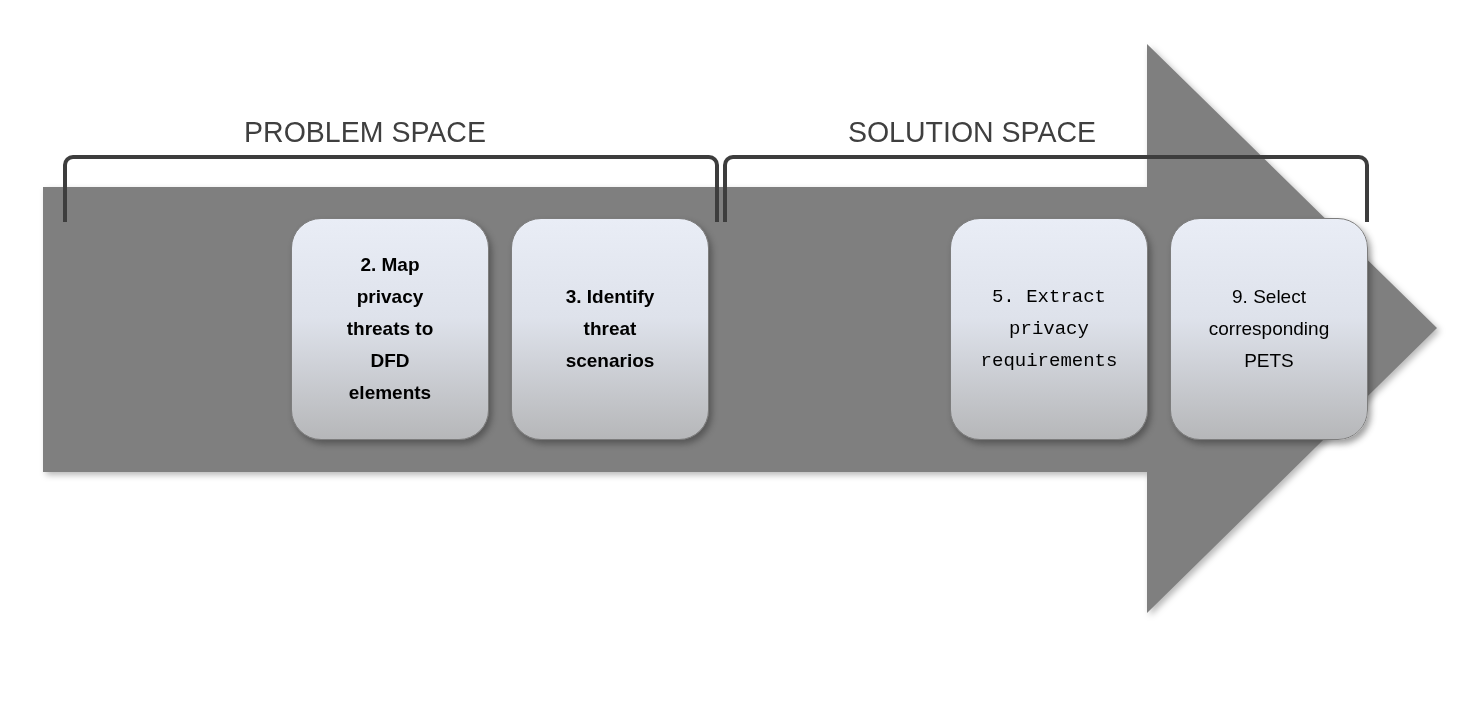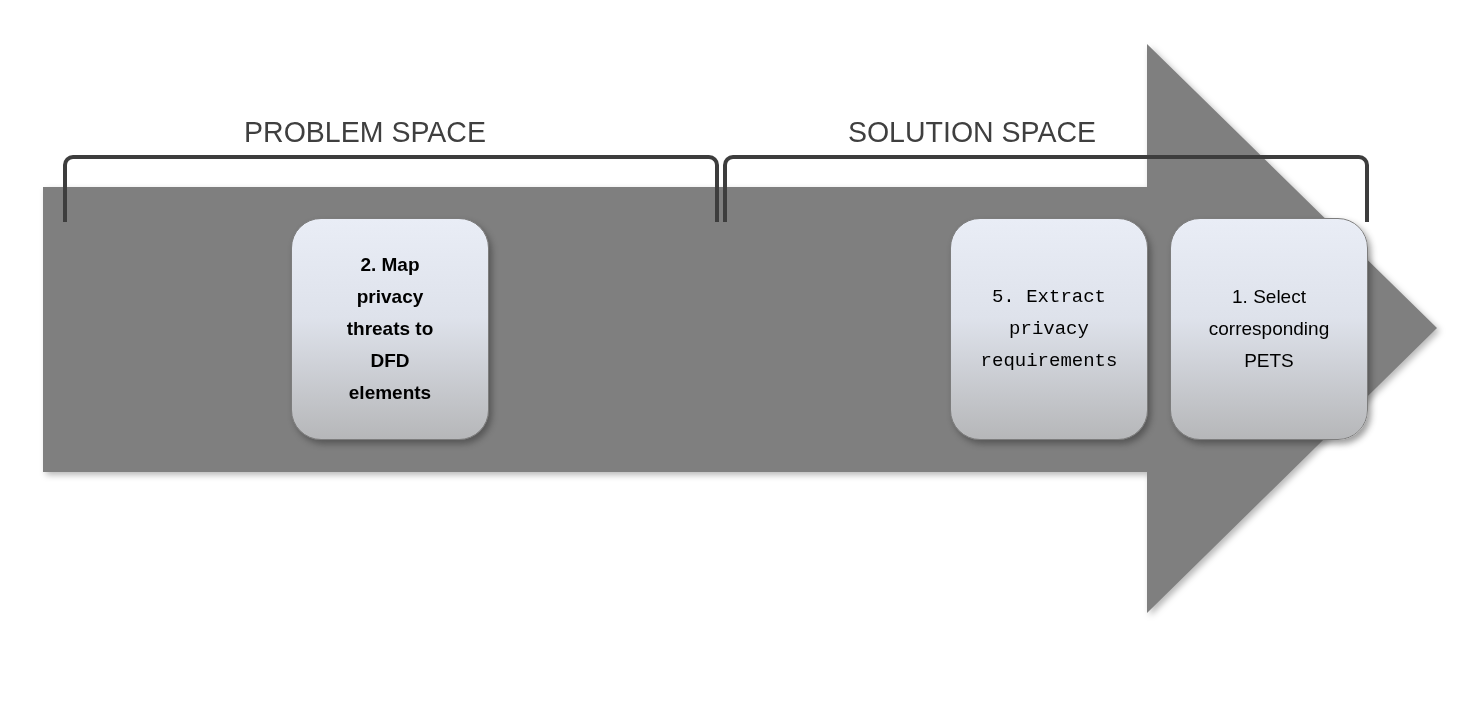--- a/index.html
+++ b/index.html
@@ -48,24 +48,29 @@
   <div class="space-label label-problem">PROBLEM SPACE</div>
   <div class="space-label label-solution">SOLUTION SPACE</div>
 
   <div class="step-box step-bold box-2">
     <span>2. Map
 privacy
 threats to
 DFD
 elements</span>
   </div>
+  <div class="step-box step-bold box-3">
+    <span>3. Identify
+threat
+scenarios</span>
+  </div>
   <div class="step-box box-5">
     <span>5. Extract
 privacy
 requirements</span>
   </div>
   <div class="step-box box-6">
-    <span>1. Select
+    <span>9. Select
 corresponding
 PETS</span>
   </div>
 
 </div>
 
 </body></html>

